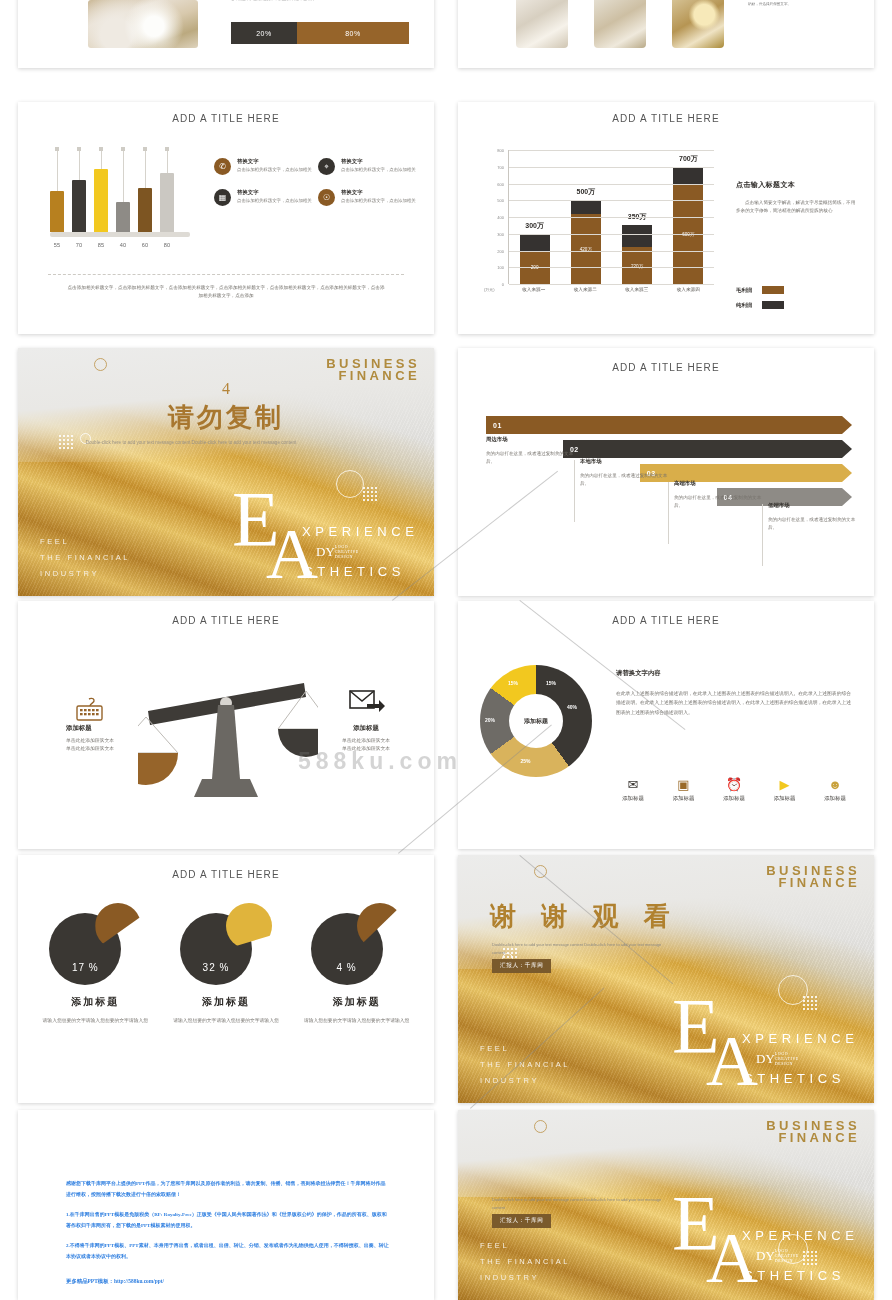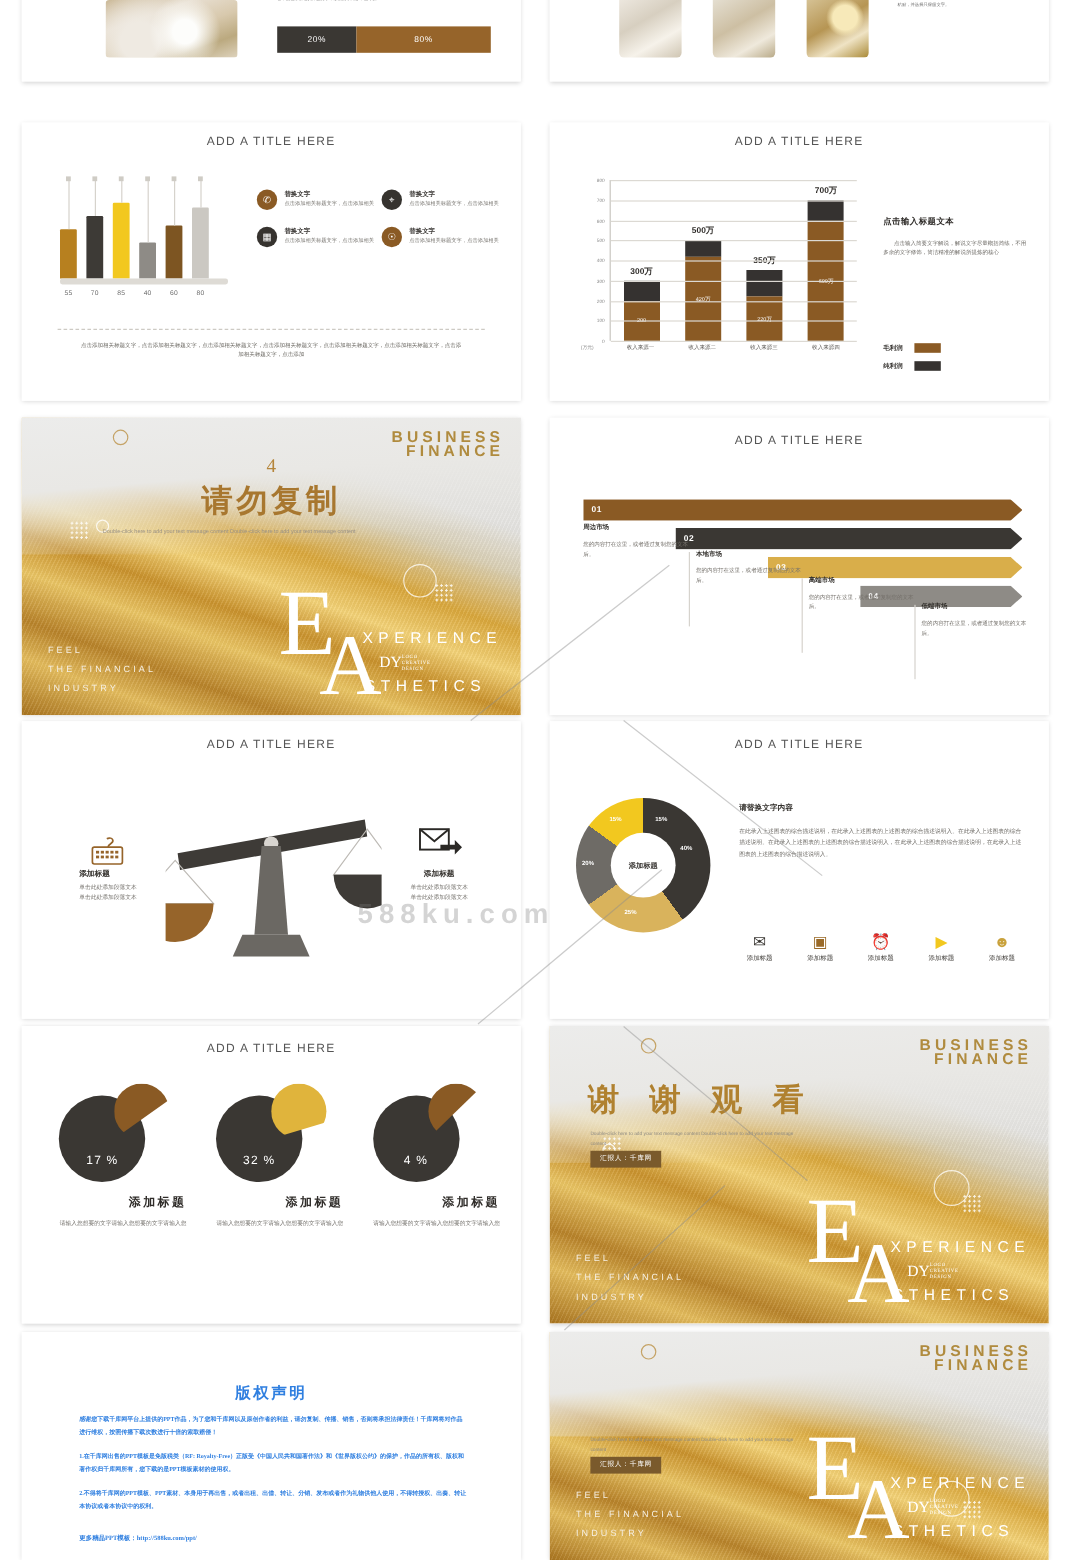--- a/index.html
+++ b/index.html
@@ -193,21 +193,21 @@
   #s8 .rbody{ position:absolute; left:158px; top:88px; right:22px; font-size:4.8px; line-height:9.4px; color:#6f6c67; }
   .ico5{ position:absolute; left:152px; top:176px; right:16px; display:flex; justify-content:space-between; }
   .ico5 .c{ width:46px; text-align:center; }
   .ico5 .g{ font-size:13px; line-height:15px; }
   .ico5 .l{ font-size:5.4px; color:#3e3b37; margin-top:3px; }
 
   
   #s9{ left:18px; top:855px; width:416px; height:248px; }
   #s9 .slide-title{ top:14px; }
   .pies{ position:absolute; left:12px; right:12px; top:44px; display:flex; justify-content:space-around; }
-  .piecell{ width:120px; text-align:right; position:relative; }
+  .piecell{ width:120px; text-align:center; position:relative; }
   .piewrap{ position:relative; width:96px; height:86px; margin:0 auto; }
   .piemain{ position:absolute; left:2px; top:14px; width:72px; height:72px; border-radius:50%; background:#3a3733; }
   .piepct{ position:absolute; left:2px; top:14px; width:72px; height:72px; display:flex; align-items:flex-end; justify-content:center; padding-bottom:12px; color:#fff; font-size:10px; letter-spacing:1px; }
   .wedge{ position:absolute; width:46px; height:46px; }
   .pietitle{ font-size:10px; font-weight:bold; color:#2f2c29; letter-spacing:2px; margin-top:10px; }
   .piebody{ font-size:4.8px; line-height:9px; color:#76736e; margin-top:7px; }
 
   
   #s10{ left:458px; top:855px; width:416px; height:248px; }
   #s10 .big-cn{ position:absolute; left:32px; top:44px; color:#b0812f; font-size:26px; font-weight:bold; letter-spacing:9px; }
@@ -639,21 +639,20 @@
       <div class="bigA">A</div>
       <div class="exp">XPERIENCE</div>
       <div class="est">STHETICS</div>
       <div class="dy"><span>DY</span><small><span>LOGO</span><br><span>CREATIVE</span><br><span>DESIGN</span></small></div>
     </div>
   </div>
 </div>
 
 <div class="slide card-shadow" id="s11">
   <div class="inner">
-    <div class="cptitle">版权声明</div>
     <div class="cpbody">
       <p>感谢您下载千库网平台上提供的PPT作品，为了您和千库网以及原创作者的利益，请勿复制、传播、销售，否则将承担法律责任！千库网将对作品进行维权，按照传播下载次数进行十倍的索取赔偿！</p>
       <p>1.在千库网出售的PPT模板是免版税类（RF: Royalty-Free）正版受《中国人民共和国著作法》和《世界版权公约》的保护，作品的所有权、版权和著作权归千库网所有，您下载的是PPT模板素材的使用权。</p>
       <p>2.不得将千库网的PPT模板、PPT素材、本身用于再出售，或者出租、出借、转让、分销、发布或者作为礼物供他人使用，不得转授权、出奏、转让本协议或者本协议中的权利。</p>
     </div>
     <div class="cplink">更多精品PPT模板：http://588ku.com/ppt/</div>
   </div>
 </div>
 
 <div class="slide card-shadow" id="s12">

